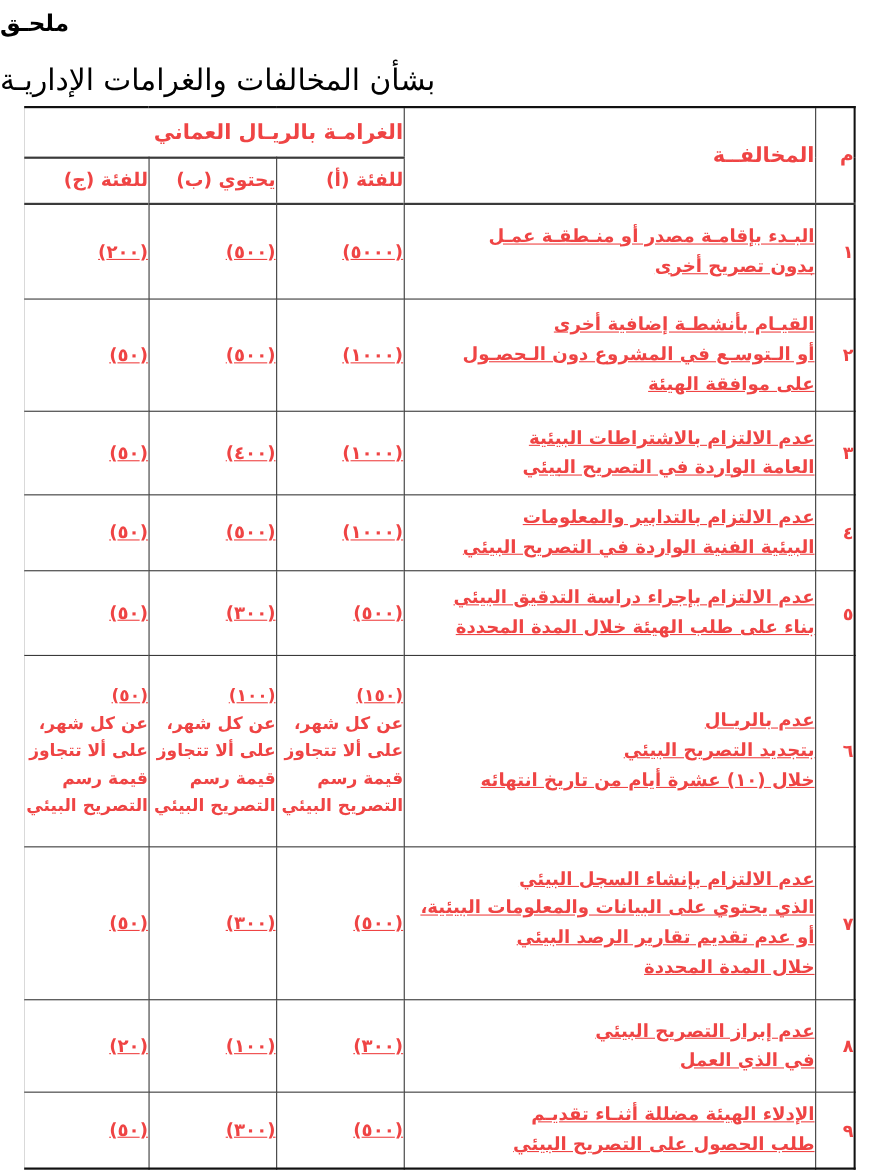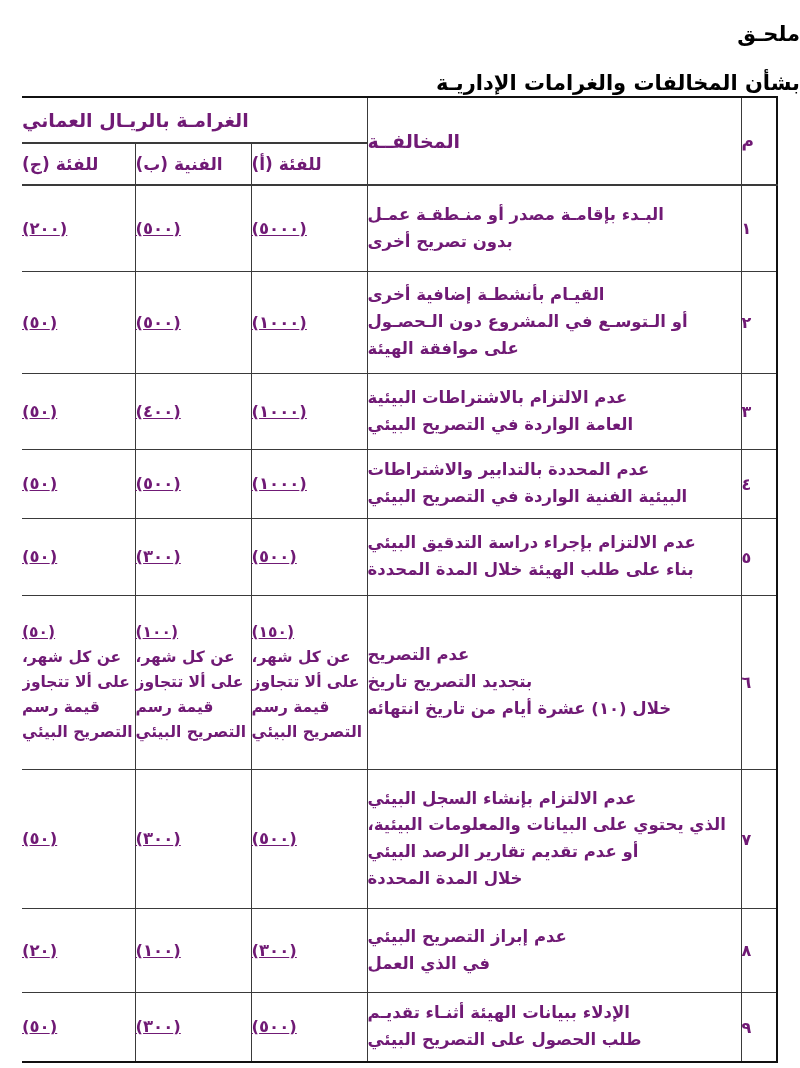--- a/index.html
+++ b/index.html
@@ -18,34 +18,34 @@
   }
 
   .page {
     position: relative;
     width: 800px;
     height: 1068px;
     box-sizing: border-box;
   }
 
   .title-block {
-    text-align: right;
-    padding-top: 19px;
+    text-align: left;
+    padding-top: 6px;
   }
   .doc-title {
     font-size: 21px;
     font-weight: bold;
     letter-spacing: 0px;
     line-height: 1.1;
     margin: 0;
     padding-top: 4px;
   }
   .doc-subtitle {
-    font-size: 21px;
-    font-weight: bold;
+    font-size: 27px;
+    font-weight: normal;
     line-height: 1.1;
     margin: 0;
     padding-top: 26px;
   }
 
   .table-wrap {
     position: absolute;
     top: 96px;
     right: 22px;
     left: 22px;
@@ -57,23 +57,23 @@
     width: 756px;
     border-collapse: collapse;
     table-layout: fixed;
     border: 2.5px solid #111;
     direction: rtl;
   }
   table.fines td, table.fines th {
     border: 1.3px solid #3a3a3a;
     padding: 0;
     vertical-align: middle;
-    text-align: left;
-    font-weight: bold;
-    color: #701a75;
+    text-align: right;
+    font-weight: bold;
+    color: #ef4444;
   }
 
   
   col.c-num   { width: 36px; }
   col.c-viol  { width: 374px; }
   col.c-a     { width: 116px; }
   col.c-b     { width: 116px; }
   col.c-c     { width: 114px; }
 
   .hd-group {
@@ -104,21 +104,21 @@
     font-weight: bold;
   }
 
   td.viol-cell {
     font-size: 16.5px;
     line-height: 1.62;
     padding: 7px 9px;
     text-align: center;
     font-weight: bold;
   }
-  td.viol-cell .ln { display: block; white-space: nowrap; }
+  td.viol-cell .ln { display: block; white-space: nowrap; text-decoration: underline; }
 
   td.fee-cell {
     font-size: 16.5px;
     line-height: 1.55;
     padding: 6px 4px;
     font-weight: bold;
   }
   td.fee-cell .amt { display: block; text-decoration: underline; }
   td.fee-cell .ln { display: block; white-space: nowrap; }
   td.fee-cell.multiline { line-height: 1.62; font-size: 15.5px; }
@@ -154,21 +154,21 @@
           <col class="c-c">
       </colgroup>
       <tbody>
         <tr>
           <td class="hd-num" rowspan="2">م</td>
           <td class="hd-viol" rowspan="2">المخالفــة</td>
           <td class="hd-group" colspan="3">الغرامـة بالريـال العماني</td>
         </tr>
         <tr>
           <td class="hd-sub">للفئة (أ)</td>
-          <td class="hd-sub">الفنية (ب)</td>
+          <td class="hd-sub">يحتوي (ب)</td>
           <td class="hd-sub">للفئة (ج)</td>
         </tr>
 
         <tr class="r1">
           <td class="num-cell">١</td>
           <td class="viol-cell">
               <span class="ln">البـدء بإقامـة مصدر أو منـطقـة عمـل</span>
               <span class="ln">بدون تصريح أخرى</span>
             </td>
           <td class="fee-cell">
@@ -210,21 +210,21 @@
           <td class="fee-cell">
               <span class="amt">(٤٠٠)</span>
             </td>
           <td class="fee-cell">
               <span class="amt">(٥٠)</span>
             </td>
         </tr>
         <tr class="r4">
           <td class="num-cell">٤</td>
           <td class="viol-cell">
-              <span class="ln">عدم المحددة بالتدابير  والاشتراطات</span>
+              <span class="ln">عدم الالتزام بالتدابير  والمعلومات</span>
               <span class="ln">البيئية الفنية الواردة في التصريح البيئي</span>
             </td>
           <td class="fee-cell">
               <span class="amt">(١٠٠٠)</span>
             </td>
           <td class="fee-cell">
               <span class="amt">(٥٠٠)</span>
             </td>
           <td class="fee-cell">
               <span class="amt">(٥٠)</span>
@@ -242,22 +242,22 @@
           <td class="fee-cell">
               <span class="amt">(٣٠٠)</span>
             </td>
           <td class="fee-cell">
               <span class="amt">(٥٠)</span>
             </td>
         </tr>
         <tr class="r6">
           <td class="num-cell">٦</td>
           <td class="viol-cell">
-              <span class="ln">عدم التصريح</span>
-              <span class="ln">بتجديد التصريح تاريخ</span>
+              <span class="ln">عدم بالريـال</span>
+              <span class="ln">بتجديد التصريح البيئي</span>
               <span class="ln">خلال (١٠) عشرة أيام من تاريخ انتهائه</span>
             </td>
           <td class="fee-cell multiline">
               <span class="amt">(١٥٠)</span>
               <span class="ln">عن كل شهر،</span>
               <span class="ln">على ألا تتجاوز</span>
               <span class="ln">قيمة رسم</span>
               <span class="ln">التصريح البيئي</span>
             </td>
           <td class="fee-cell multiline">
@@ -305,21 +305,21 @@
           <td class="fee-cell">
               <span class="amt">(١٠٠)</span>
             </td>
           <td class="fee-cell">
               <span class="amt">(٢٠)</span>
             </td>
         </tr>
         <tr class="r9">
           <td class="num-cell">٩</td>
           <td class="viol-cell">
-              <span class="ln">الإدلاء ببيانات الهيئة أثنـاء تقديـم</span>
+              <span class="ln">الإدلاء الهيئة مضللة أثنـاء تقديـم</span>
               <span class="ln">طلب الحصول على التصريح البيئي</span>
             </td>
           <td class="fee-cell">
               <span class="amt">(٥٠٠)</span>
             </td>
           <td class="fee-cell">
               <span class="amt">(٣٠٠)</span>
             </td>
           <td class="fee-cell">
               <span class="amt">(٥٠)</span>

